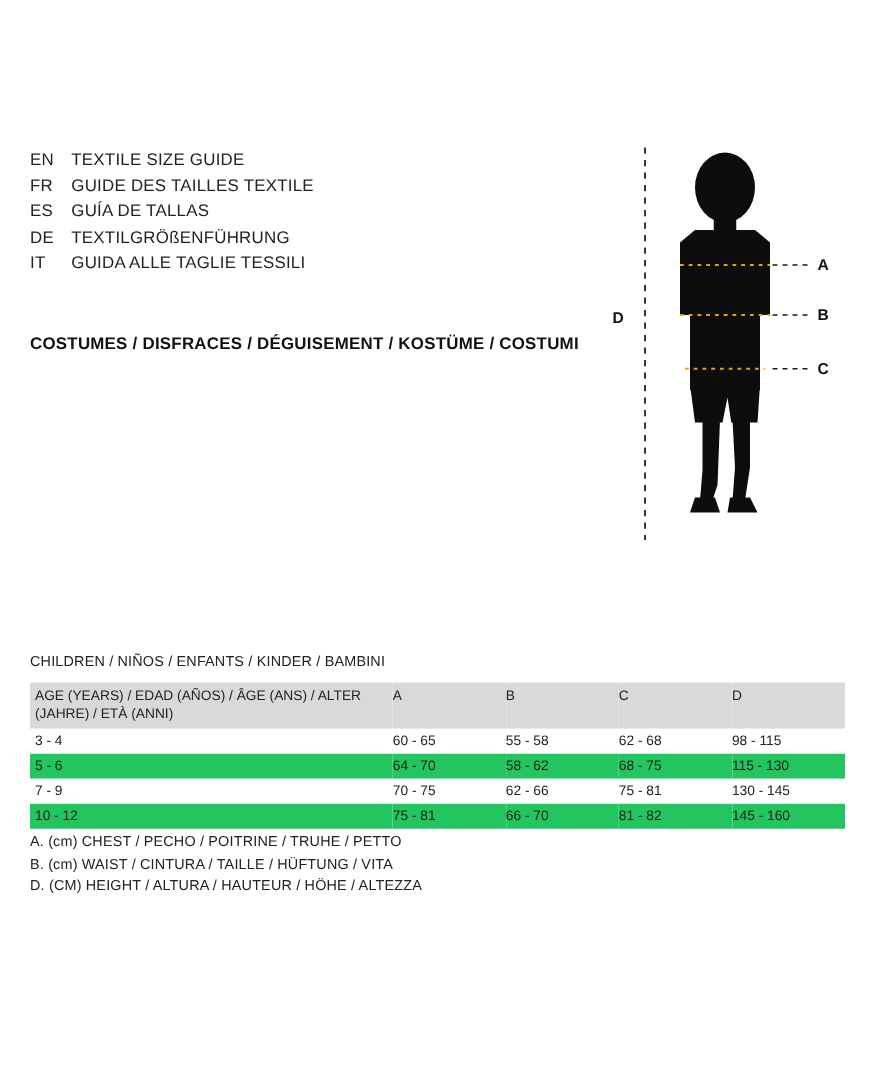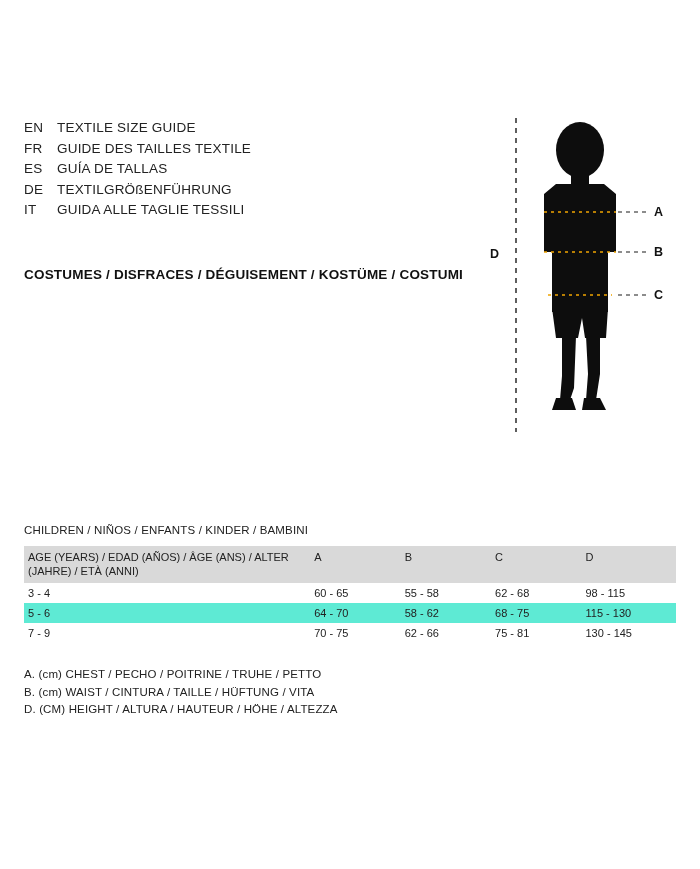--- a/index.html
+++ b/index.html
@@ -102,21 +102,21 @@
     width: 288px;
     margin-left: 20px;
   }
   .size-table thead th.hdr-col {
     padding: 4px 0 5px 0;
     line-height: 14px;
     text-align: left;
     width: 91px;
   }
   .size-table tbody tr.row-alt {
-    background: #5eead4;
+    background: #22c55e;
   }
   .size-table tbody tr.row-plain {
     background: #ffffff;
   }
   .size-table tbody td {
     padding: 3px 0 3px 4px;
     line-height: 14px;
   }
   .size-table tbody td.val {
     padding-left: 0;
@@ -239,20 +239,27 @@
         <td class="val col-c">68 - 75</td>
         <td class="val col-d">115 - 130</td>
       </tr>
       <tr class="row-plain">
         <td>7 - 9</td>
         <td class="val col-a">70 - 75</td>
         <td class="val col-b">62 - 66</td>
         <td class="val col-c">75 - 81</td>
         <td class="val col-d">130 - 145</td>
       </tr>
+      <tr class="row-alt">
+        <td>10 - 12</td>
+        <td class="val col-a">75 - 81</td>
+        <td class="val col-b">66 - 70</td>
+        <td class="val col-c">81 - 82</td>
+        <td class="val col-d">145 - 160</td>
+      </tr>
     </tbody>
   </table>
 
   <div class="legend">
     <div class="legend-line">A. (cm) CHEST / PECHO / POITRINE / TRUHE / PETTO</div>
     <div class="legend-line">B. (cm) WAIST / CINTURA / TAILLE / HÜFTUNG / VITA</div>
     <div class="legend-line">D. (CM) HEIGHT / ALTURA / HAUTEUR / HÖHE / ALTEZZA</div>
   </div>
 
 </div>

